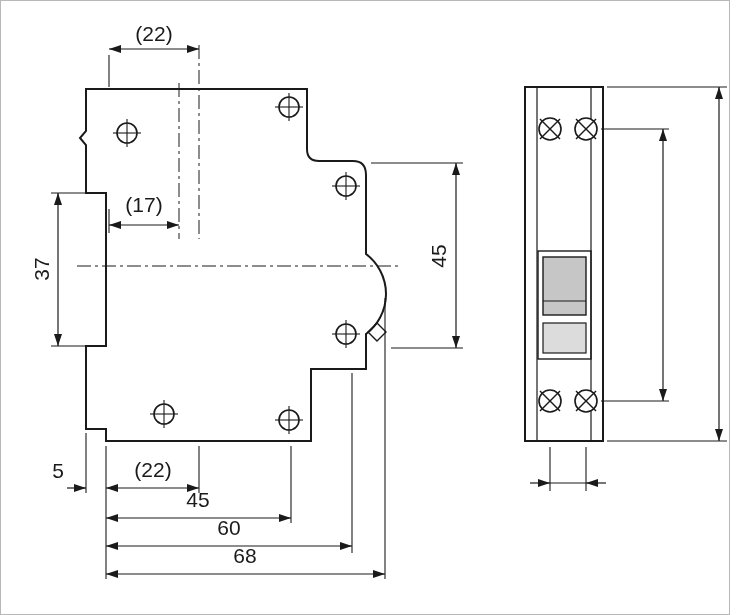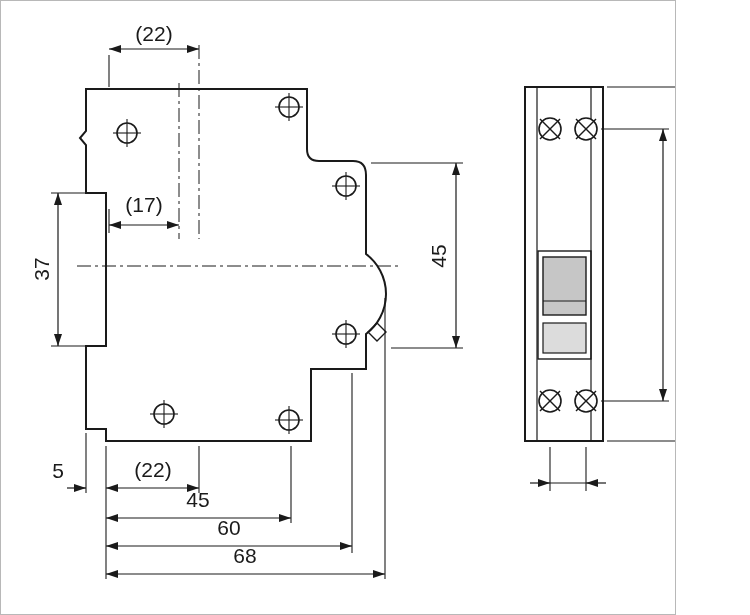--- a/index.html
+++ b/index.html
@@ -1,17 +1,17 @@
 <!DOCTYPE html>
 <html><head>
 <meta charset="utf-8">
 <style>
   html,body{margin:0;padding:0;background:#ffffff;}
   .canvas{
-    width:676px;height:615px;box-sizing:border-box;
+    width:730px;height:615px;box-sizing:border-box;
     background:#ffffff;border:1px solid #b8b8b8;
     font-family:"Liberation Sans", sans-serif;
     position:relative;overflow:hidden;
   }
   svg{display:block;}
   .outline{fill:#ffffff;stroke:#1a1a1a;stroke-width:2;stroke-linejoin:miter;}
   .mid{stroke:#1a1a1a;stroke-width:1.4;fill:none;}
   .dim{stroke:#1a1a1a;stroke-width:1.2;fill:none;}
   .ext{stroke:#1a1a1a;stroke-width:1.1;fill:none;}
   .cl{stroke:#1a1a1a;stroke-width:1;fill:none;stroke-dasharray:14 4 3 4;}

